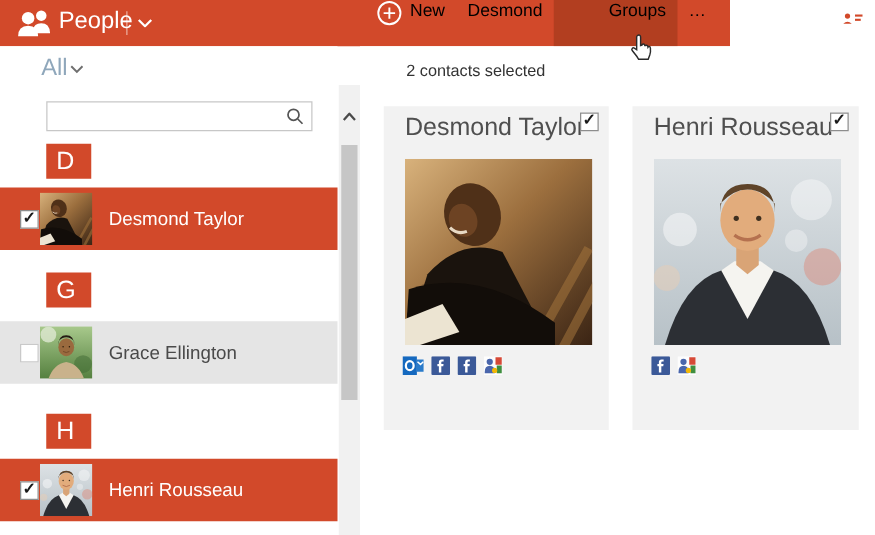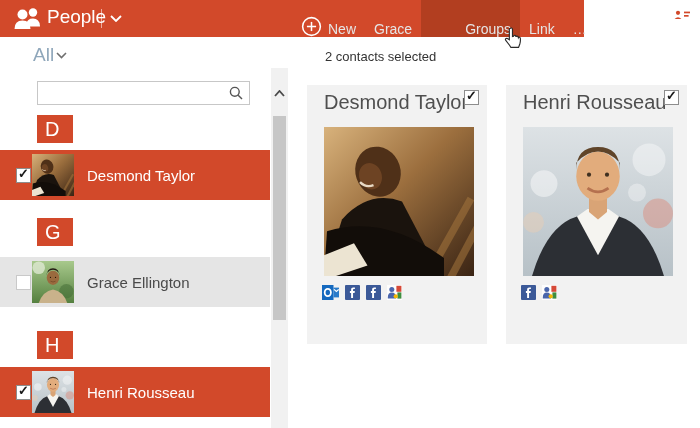--- a/index.html
+++ b/index.html
@@ -5,21 +5,21 @@
   html,body{margin:0;padding:0;width:700px;height:428px;overflow:hidden;background:#fff;
     font-family:"Liberation Sans",sans-serif;position:relative;}
   .icn{display:inline-flex;align-items:center;justify-content:center;line-height:0;}
   
   .topbar{position:absolute;left:0;top:0;width:584px;height:37px;background:var(--accent,#d2492a);}
   .logo{position:absolute;left:13px;top:7px;}
   .app-title{position:absolute;left:47px;top:6px;color:#fff;font-size:19px;font-weight:300;}
   .title-divider{position:absolute;left:101px;top:9px;width:1px;height:19px;background:rgba(255,255,255,.55);}
   .title-chev{position:absolute;left:110px;top:15px;}
   .nav{position:absolute;left:292px;top:0;height:37px;display:flex;align-items:stretch;}
-  .nav-item{display:flex;align-items:flex-end;gap:6px;padding:0 9px;color:#e5e5e5;font-size:14px;white-space:nowrap;}
+  .nav-item{display:flex;align-items:flex-start;gap:6px;padding:0 9px;color:#000000;font-size:14px;white-space:nowrap;}
   .nav-hover{background:var(--accent-dark,#b23e20);padding-left:44px;}
   .msg{position:absolute;left:672px;top:8px;}
   .gear{position:absolute;left:690px;top:8px;color:#fff;font-size:17px;line-height:20px;}
   
   .sidebar{position:absolute;left:0;top:37px;width:270px;height:391px;background:#fff;}
   .filter{position:absolute;left:33px;top:7px;display:flex;align-items:center;gap:2px;}
   .filter-label{font-size:19px;font-weight:300;color:var(--filter-text,#8fa7bb);}
   .searchbox{position:absolute;left:37px;top:44px;width:213px;height:24px;}
   .searchbox input{width:213px;height:24px;box-sizing:border-box;border:1px solid #c7c7c7;
     padding:2px 26px 2px 6px;font-size:13px;outline:none;font-family:"Liberation Sans",sans-serif;}
@@ -96,27 +96,24 @@
         <span class="icn">
           <svg width="21" height="21" viewBox="0 0 22 22">
             <circle cx="11" cy="11" r="9.3" fill="none" stroke="#fff" stroke-width="1.6"></circle>
             <line x1="11" y1="6.2" x2="11" y2="15.8" stroke="#fff" stroke-width="1.6"></line>
             <line x1="6.2" y1="11" x2="15.8" y2="11" stroke="#fff" stroke-width="1.6"></line>
           </svg>
         </span>
         <span class="nav-label">New</span>
       </div>
       <div class="nav-item">
-        <span class="nav-label">Grace</span>
+        <span class="nav-label">Desmond</span>
       </div>
       <div class="nav-item nav-hover">
         <span class="nav-label">Groups</span>
-      </div>
-      <div class="nav-item">
-        <span class="nav-label">Link</span>
       </div>
       <div class="nav-item">
         <span class="nav-label">…</span>
       </div>
     </div>
   <span class="icn msg">
     <svg width="22" height="20" viewBox="0 0 22 20">
       <rect x="0" y="0" width="20" height="13" fill="#fff"></rect>
       <polygon points="4,13 4,18.5 9.5,13" fill="#fff"></polygon>
       <circle cx="6" cy="4.8" r="2.1" fill="#d2492a"></circle>

